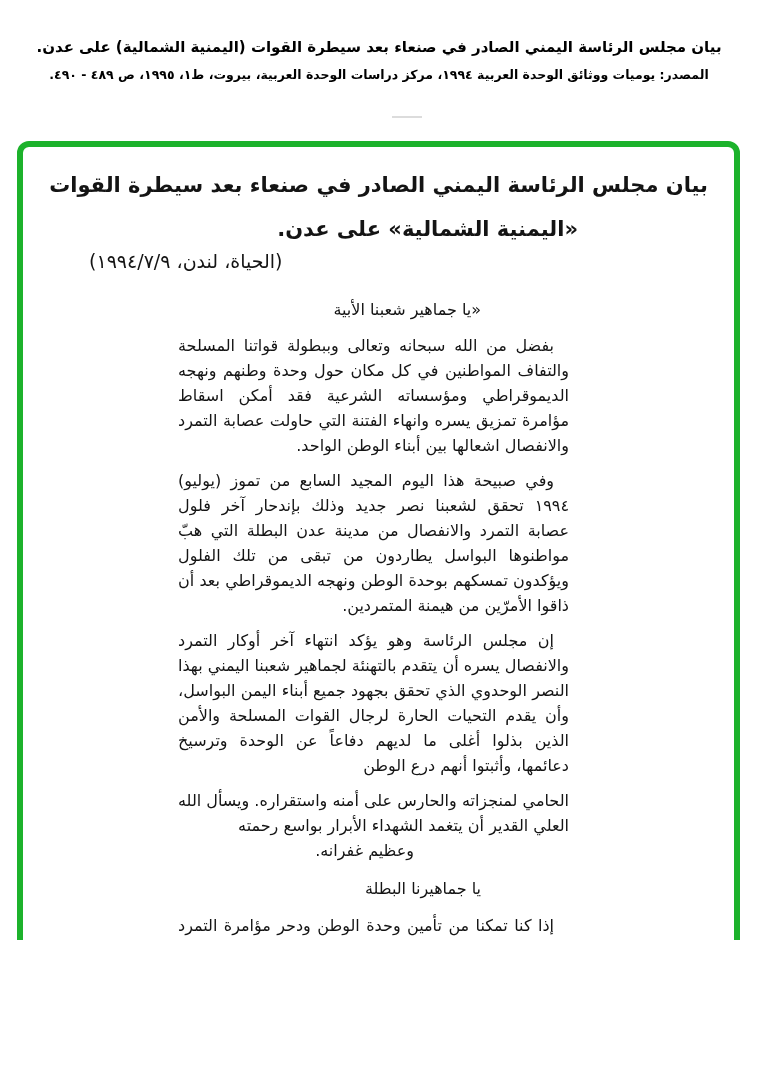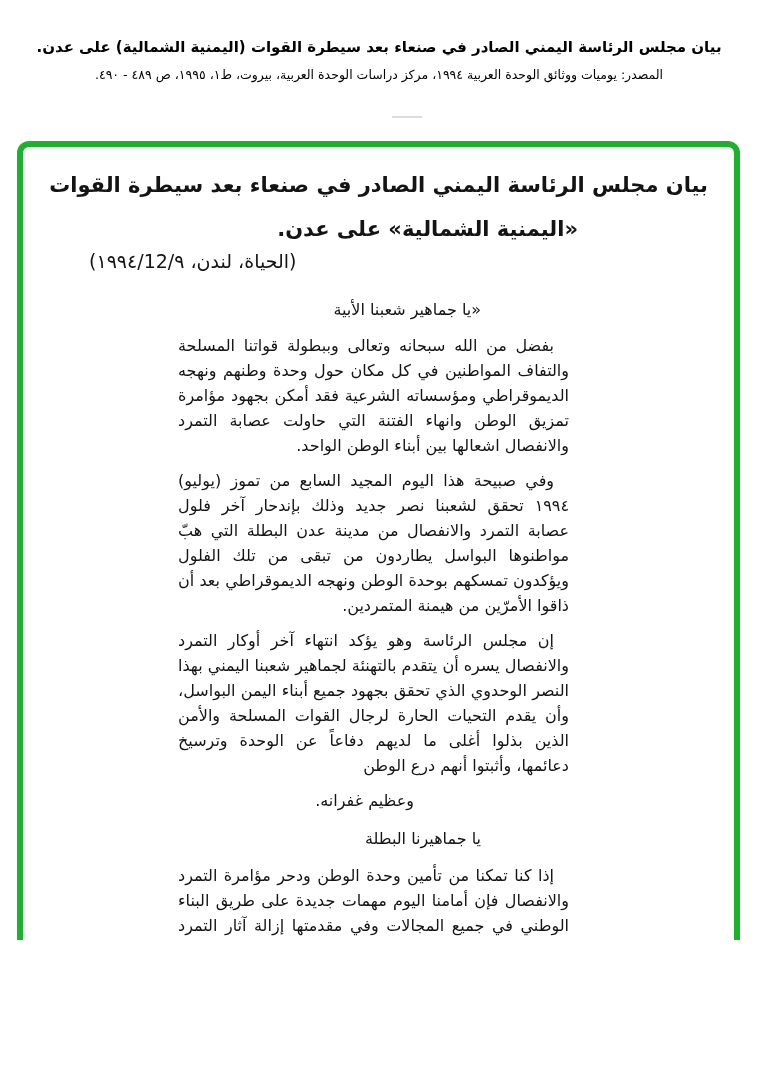--- a/index.html
+++ b/index.html
@@ -20,21 +20,21 @@
     text-align: center;
     color: #000;
   }
   .page-header .hl1 {
     font-size: 15px;
     font-weight: bold;
     letter-spacing: 0;
   }
   .page-header .hl2 {
     font-size: 12.5px;
-    font-weight: normal;
+    font-weight: bold;
     margin-top: 11px;
   }
   
   .artifact {
     position: absolute;
     left: 392px; top: 116px;
     width: 30px; height: 2px;
     background: #dcdcdc;
   }
   
@@ -112,27 +112,28 @@
     <div class="hl2">المصدر: يوميات ووثائق الوحدة العربية ١٩٩٤، مركز دراسات الوحدة العربية، بيروت، ط١، ١٩٩٥، ص ٤٨٩ - ٤٩٠.</div>
   </div>
 
   <div class="artifact"></div>
 
   <div class="frame">
     <div class="doc">
 
       <div class="doc-title-l1">بيان مجلس الرئاسة اليمني الصادر في صنعاء بعد سيطرة القوات</div>
       <div class="doc-title-l2">«اليمنية الشمالية» على عدن.</div>
-      <div class="doc-dateline">(الحياة، لندن، ١٩٩٤/12/٩)</div>
+      <div class="doc-dateline">(الحياة، لندن، ١٩٩٤/٧/٩)</div>
 
       <div class="doc-body">
         <div class="sal">«يا جماهير شعبنا الأبية</div>
-        <div class="para">بفضل من الله سبحانه وتعالى وببطولة قواتنا المسلحة والتفاف المواطنين في كل مكان حول وحدة وطنهم ونهجه الديموقراطي ومؤسساته الشرعية فقد أمكن بجهود مؤامرة تمزيق الوطن وانهاء الفتنة التي حاولت عصابة التمرد والانفصال اشعالها بين أبناء الوطن الواحد.</div>
+        <div class="para">بفضل من الله سبحانه وتعالى وببطولة قواتنا المسلحة والتفاف المواطنين في كل مكان حول وحدة وطنهم ونهجه الديموقراطي ومؤسساته الشرعية فقد أمكن اسقاط مؤامرة تمزيق يسره وانهاء الفتنة التي حاولت عصابة التمرد والانفصال اشعالها بين أبناء الوطن الواحد.</div>
         <div class="para">وفي صبيحة هذا اليوم المجيد السابع من تموز (يوليو) ١٩٩٤ تحقق لشعبنا نصر جديد وذلك بإندحار آخر فلول عصابة التمرد والانفصال من مدينة عدن البطلة التي هبّ مواطنوها البواسل يطاردون من تبقى من تلك الفلول ويؤكدون تمسكهم بوحدة الوطن ونهجه الديموقراطي بعد أن ذاقوا الأمرّين من هيمنة المتمردين.</div>
         <div class="para">إن مجلس الرئاسة وهو يؤكد انتهاء آخر أوكار التمرد والانفصال يسره أن يتقدم بالتهنئة لجماهير شعبنا اليمني بهذا النصر الوحدوي الذي تحقق بجهود جميع أبناء اليمن البواسل، وأن يقدم التحيات الحارة لرجال القوات المسلحة والأمن الذين بذلوا أغلى ما لديهم دفاعاً عن الوحدة وترسيخ دعائمها، وأثبتوا أنهم درع الوطن</div>
+        <div class="para-cont">الحامي لمنجزاته والحارس على أمنه واستقراره. ويسأل الله العلي القدير أن يتغمد الشهداء الأبرار بواسع رحمته</div>
         <div class="tail-line">وعظيم غفرانه.</div>
         <div class="sal sal2">يا جماهيرنا البطلة</div>
         <div class="para">إذا كنا تمكنا من تأمين وحدة الوطن ودحر مؤامرة التمرد والانفصال فإن أمامنا اليوم مهمات جديدة على طريق البناء الوطني في جميع المجالات وفي مقدمتها إزالة آثار التمرد على الأصعدة السياسية والاجتماعية</div>
       </div>
 
     </div>
   </div>
 
 </div>
 

